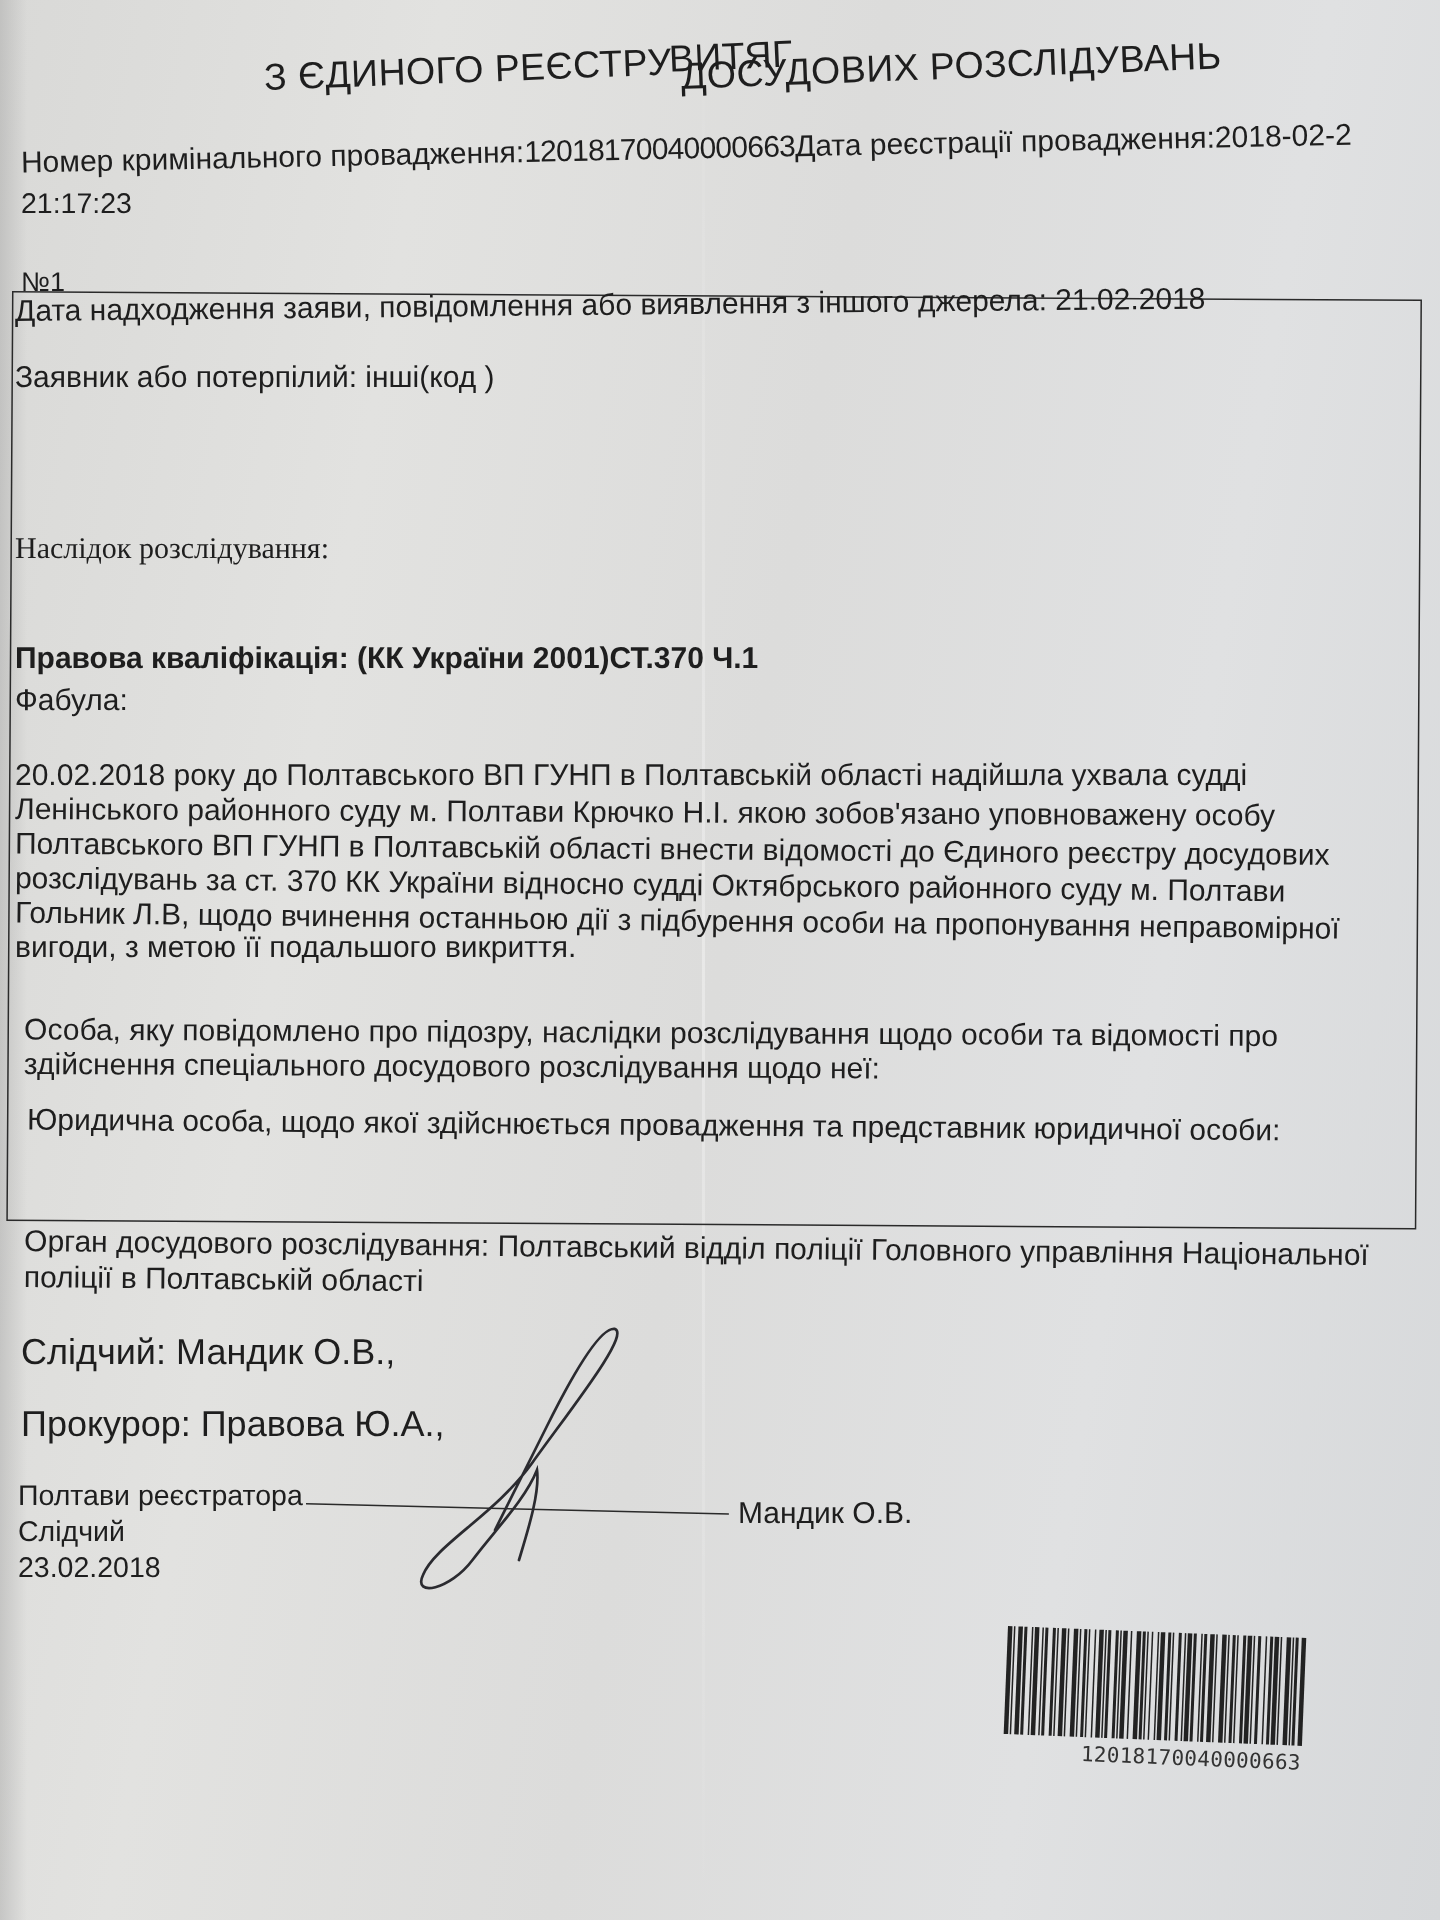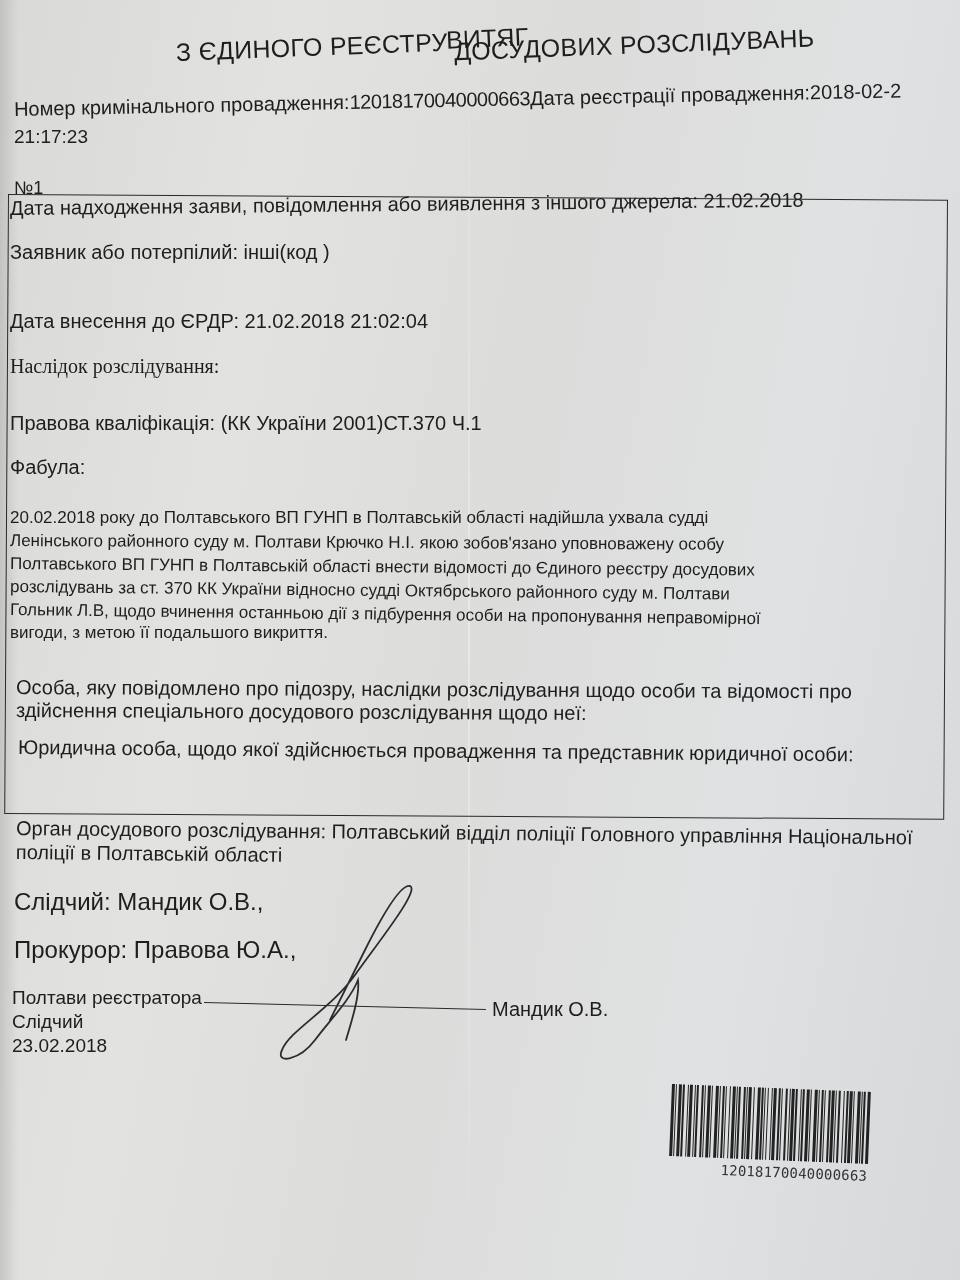--- a/index.html
+++ b/index.html
@@ -49,21 +49,21 @@
     .box {
       position: absolute; left: 8px; top: 194px; width: 940px; height: 620px;
       border: 1.5px solid #2a2a2a;
       transform: rotate(0.35deg); transform-origin: left top;
     }
     .field {
       position: absolute; left: 10px; font-size: 20px; white-space: nowrap;
     }
     .fabula-text {
       position: absolute; left: 10px; top: 506px; width: 920px;
-      font-size: 17px; line-height: 23px;
+      font-size: 20px; line-height: 23px;
     }
     .fabula-text .ln { display: block; white-space: nowrap; }
     .suspect {
       position: absolute; left: 16px; top: 676px; width: 900px;
       font-size: 20px; line-height: 23px;
       transform: rotate(0.3deg); transform-origin: left center;
     }
     .legal-entity {
       position: absolute; left: 18px; top: 736px; font-size: 20px; white-space: nowrap;
       transform: rotate(0.5deg); transform-origin: left center;
@@ -113,23 +113,22 @@
     <span>Номер кримінального провадження:</span><span class="num">12018170040000663</span><span>Дата реєстрації провадження:</span><span>2018-02-2</span>
   </div>
   <div class="case-time">21:17:23</div>
 
   <div class="record-no">№1</div>
 
   <div class="box"></div>
 
   <div class="field" style="top:197px; transform:rotate(-0.6deg); transform-origin:left center;">Дата надходження заяви, повідомлення або виявлення з іншого джерела: 21.02.2018</div>
   <div class="field" style="top:241px;">Заявник або потерпілий: інші(код )</div>
-  <div class="field" style="top:310px;">Дата внесення до ЄРДР: 21.02.2018 21:02:04</div>
   <div class="field" style="top:355px;font-family:Liberation Serif, serif;">Наслідок розслідування:</div>
-  <div class="field" style="top:412px;">Правова кваліфікація: (КК України 2001)СТ.370 Ч.1</div>
+  <div class="field" style="top:428px;font-weight:bold;">Правова кваліфікація: (КК України 2001)СТ.370 Ч.1</div>
   <div class="field" style="top:456px;">Фабула:</div>
 
   <div class="fabula-text">
     <span class="ln">20.02.2018 року до Полтавського ВП ГУНП в Полтавській області надійшла ухвала судді</span>
     <span class="ln" style="transform:rotate(0.3deg);transform-origin:left center;">Ленінського районного суду м. Полтави Крючко Н.І. якою зобов'язано уповноважену особу</span>
     <span class="ln" style="transform:rotate(0.5deg);transform-origin:left center;">Полтавського ВП ГУНП в Полтавській області внести відомості до Єдиного реєстру досудових</span>
     <span class="ln" style="transform:rotate(0.6deg);transform-origin:left center;">розслідувань за ст. 370 КК України відносно судді Октябрського районного суду м. Полтави</span>
     <span class="ln" style="transform:rotate(0.7deg);transform-origin:left center;">Гольник Л.В, щодо вчинення останньою дії з підбурення особи на пропонування неправомірної</span>
     <span class="ln">вигоди, з метою її подальшого викриття.</span>
   </div>

